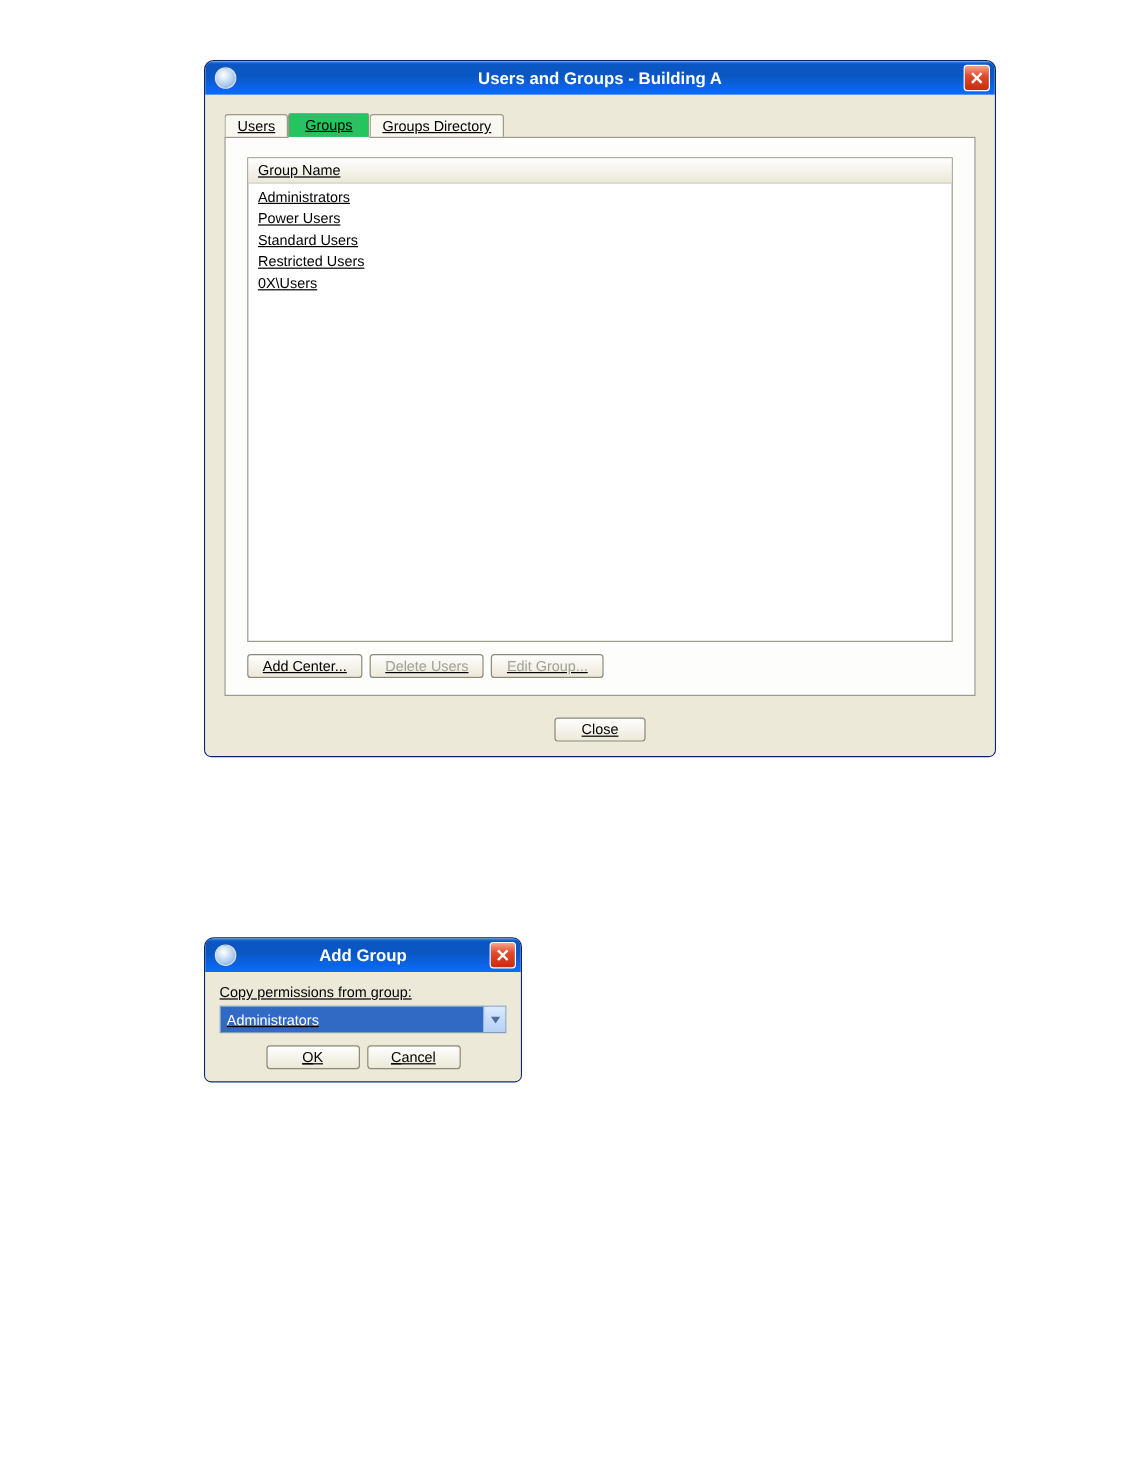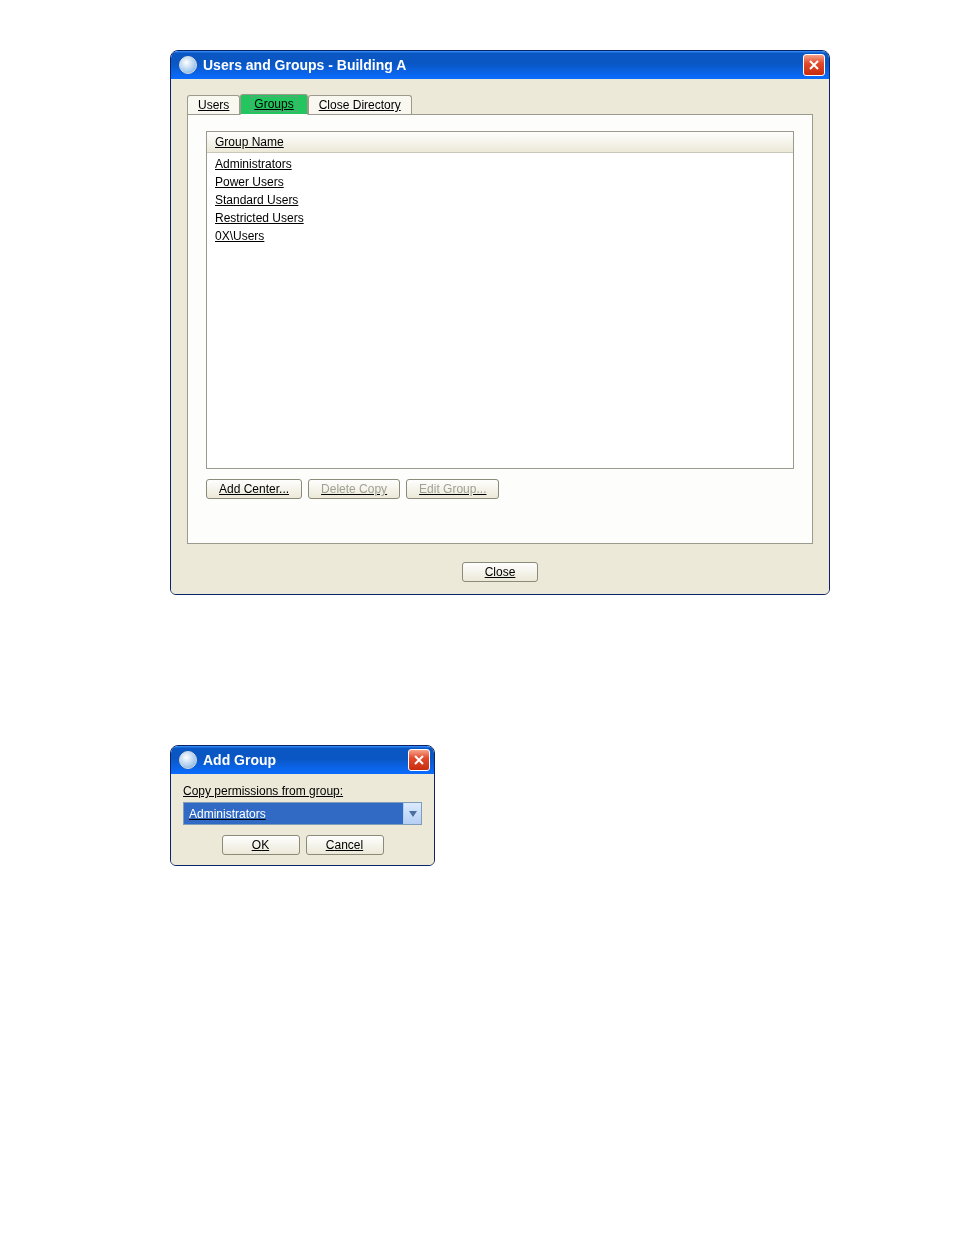--- a/index.html
+++ b/index.html
@@ -57,21 +57,21 @@
     font-weight: bold;
     font-size: 14px;
   }
   .xp-app-icon {
     width: 16px; height: 16px;
     border: 1px solid #ddd;
     border-radius: 50%;
     background: radial-gradient(circle at 40% 35%, #fff, #aaccee 60%, #6699cc 100%);
     flex: 0 0 auto;
   }
-  .xp-title { flex: 1 1 auto; white-space: nowrap; overflow: hidden; }
+  .xp-title { flex: 1 1 auto; white-space: nowrap; overflow: hidden; text-align: center; }
   .xp-close {
     width: 20px; height: 20px;
     border: 1px solid #fff;
     border-radius: 3px;
     background: linear-gradient(to bottom,#f7a28a,#e34b2d 40%,#c72c0d);
     display: flex; align-items: center; justify-content: center;
     color: #fff;
     font-weight: bold;
     cursor: default;
   }
@@ -111,21 +111,21 @@
     min-height: 430px;
     padding: 16px 18px 14px 18px;
     box-sizing: border-box;
     position: relative;
   }
 
   
   .listview {
     border: 1px solid #9c9a8c;
     background: #fff;
-    height: 338px;
+    height: 404px;
     box-sizing: border-box;
     display: flex; flex-direction: column;
   }
   .list-header {
     background: linear-gradient(to bottom,#fefefe,#ece9d8);
     border-bottom: 1px solid #c9c7ba;
     padding: 3px 8px;
     font-size: 12px;
   }
   .list-items { padding: 2px 6px; flex: 1 1 auto; }
@@ -197,38 +197,38 @@
     <div class="xp-body">
 
       <div class="tabstrip">
         <div class="tab">
           <span>Users</span>
         </div>
         <div class="tab active">
           <span class="dotted">Groups</span>
         </div>
         <div class="tab">
-          <span>Close Directory</span>
+          <span>Groups Directory</span>
         </div>
       </div>
 
       <div class="tabpanel">
         <div class="listview">
           <div class="list-header">Group Name</div>
           <div class="list-items">
             <div class="list-item">Administrators</div>
             <div class="list-item">Power Users</div>
             <div class="list-item">Standard Users</div>
             <div class="list-item">Restricted Users</div>
             <div class="list-item">0X\Users</div>
           </div>
         </div>
         <div class="btnrow">
           <button class="xp">Add Center...</button>
-          <button class="xp" disabled="">Delete Copy</button>
+          <button class="xp" disabled="">Delete Users</button>
           <button class="xp" disabled="">Edit Group...</button>
         </div>
       </div>
 
       <div class="dlg-footer">
         <button class="xp" style="min-width:76px;">Close</button>
       </div>
 
     </div>
   </div>

